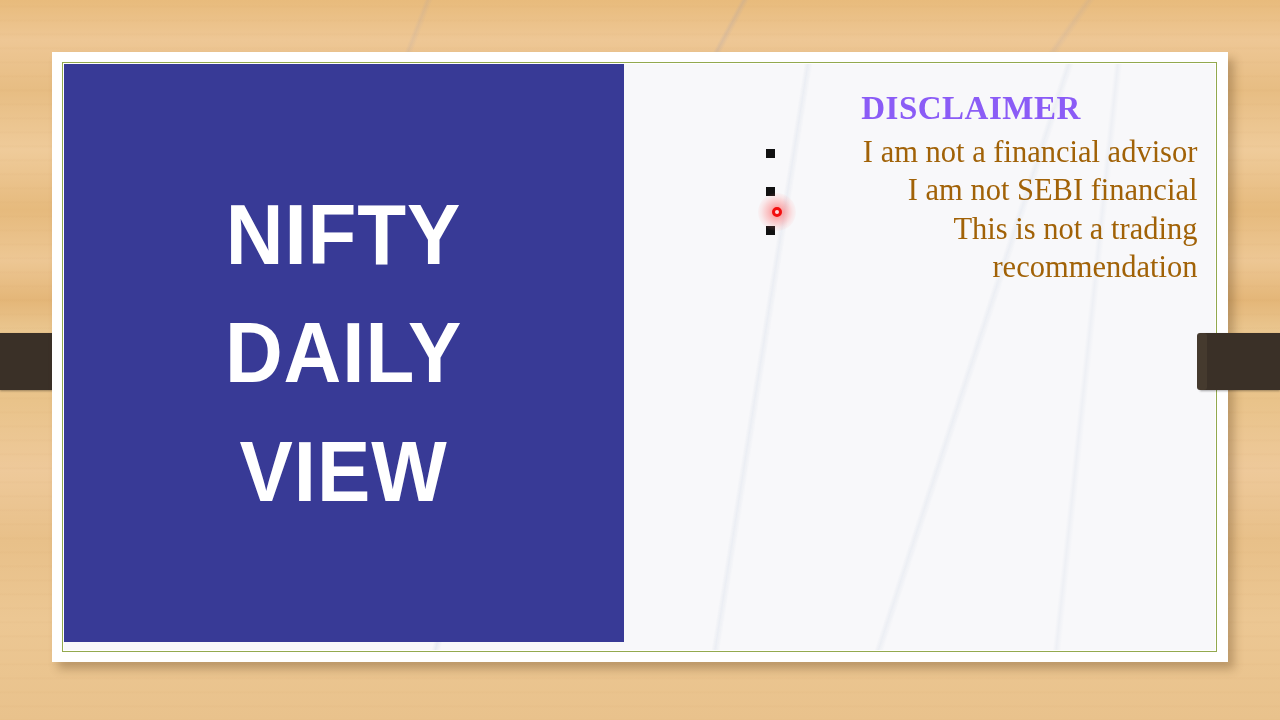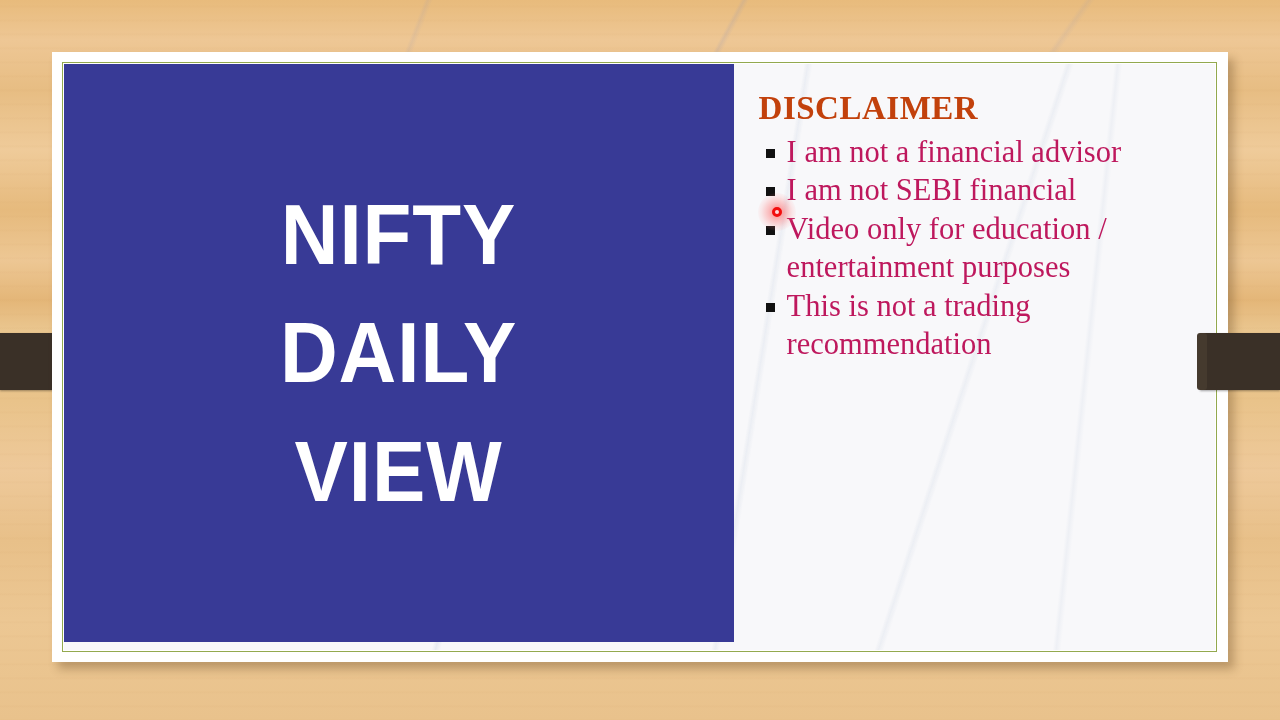--- a/index.html
+++ b/index.html
@@ -94,21 +94,21 @@
       linear-gradient(108deg, rgba(150,170,200,0) 74.6%, rgba(150,170,200,0.12) 74.9%, rgba(150,170,200,0) 75.3%),
       linear-gradient(96deg, rgba(150,170,200,0) 86.6%, rgba(150,170,200,0.10) 86.9%, rgba(150,170,200,0) 87.3%);
     pointer-events: none;
   }
 
   
   #title-panel {
     position: absolute;
     left: 0;
     top: 0;
-    width: 670px;
+    width: 560px;
     height: 578px;
     background: #383a96;
     display: flex;
     align-items: center;
     justify-content: center;
   }
   #title-text {
     font-family: "Liberation Sans", sans-serif;
     font-weight: bold;
     font-size: 86px;
@@ -124,40 +124,42 @@
   #disclaimer-column {
     position: absolute;
     left: 670px;
     top: 0;
     right: 0;
     bottom: 0;
     padding: 26px 18px 0 25px;
     box-sizing: border-box;
   }
   #disclaimer-heading {
-    color: #c2410c;
+    text-align: center;
+    color: #8b5cf6;
     font-family: "Liberation Serif", serif;
     font-weight: bold;
     font-size: 33px;
     letter-spacing: 0.5px;
     margin: 0 0 6px 0;
     padding-right: 14px;
   }
   #disclaimer-list {
     list-style: none;
     margin: 0;
     padding: 0;
   }
   .disclaimer-item {
     position: relative;
     padding-left: 28px;
     font-family: "Liberation Serif", serif;
     font-size: 30.5px;
     line-height: 38.5px;
-    color: #be185d;
+    color: #a16207;
+    text-align: right;
   }
   .disclaimer-bullet {
     position: absolute;
     left: 7px;
     top: 16px;
     width: 9px;
     height: 9px;
     background: #111111;
   }
 
@@ -237,24 +239,20 @@
         <li class="disclaimer-item">
           <span class="disclaimer-bullet"></span>
           <span>I am not a financial advisor</span>
         </li>
         <li class="disclaimer-item">
           <span class="disclaimer-bullet"></span>
           <span>I am not SEBI financial</span>
         </li>
         <li class="disclaimer-item">
           <span class="disclaimer-bullet"></span>
-          <span>Video only for education / entertainment purposes</span>
-        </li>
-        <li class="disclaimer-item">
-          <span class="disclaimer-bullet"></span>
           <span>This is not a trading recommendation</span>
         </li>
       </ul>
     </div>
   </div>
 </div>
 
 <div class="band" id="band-right"></div>
 <div class="band-cap" id="band-cap-right"></div>
 

